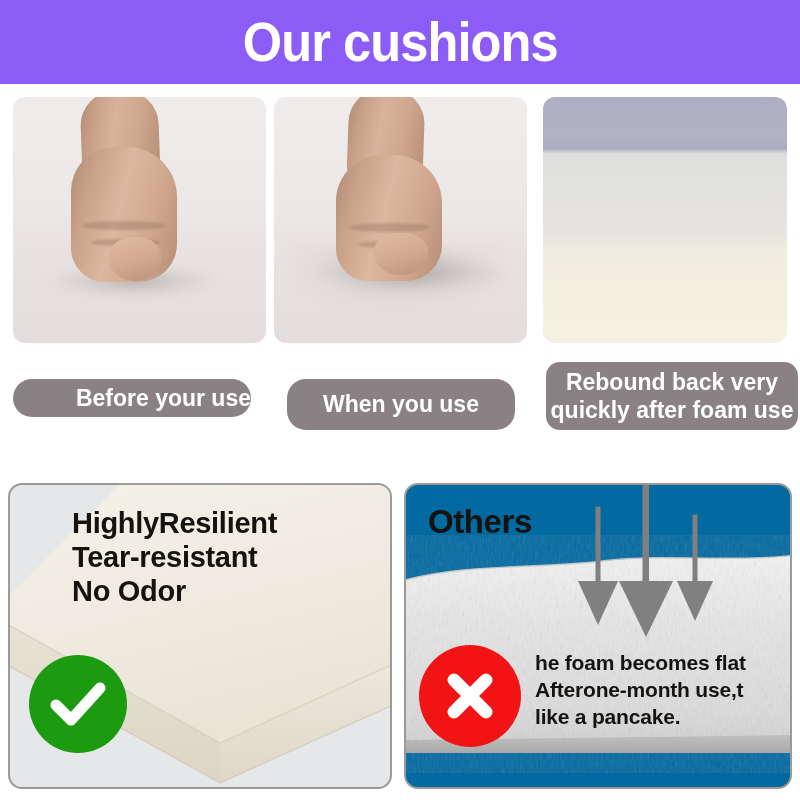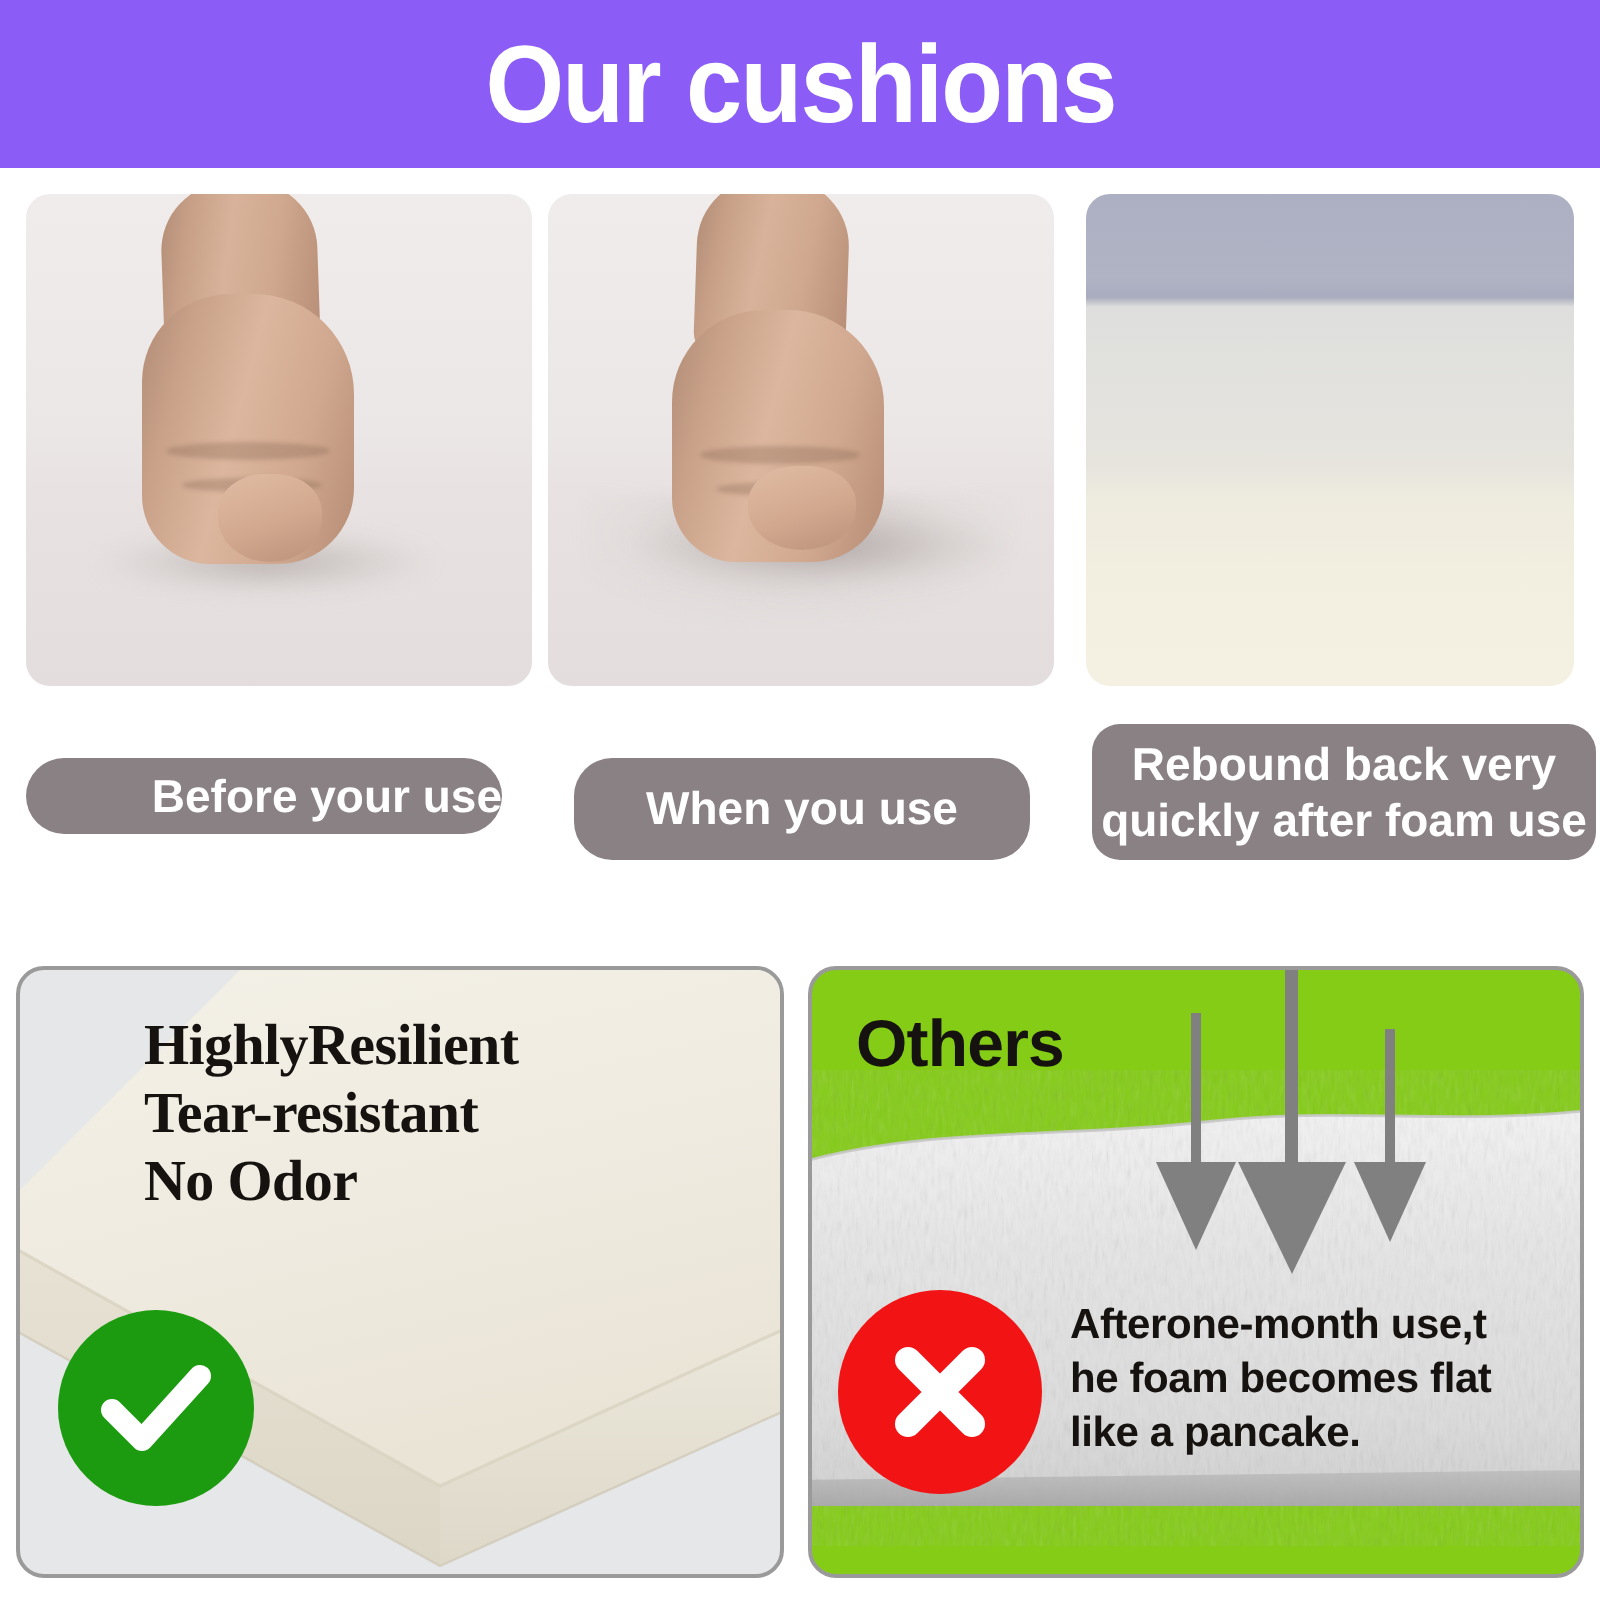--- a/index.html
+++ b/index.html
@@ -179,34 +179,33 @@
   .cmp-panel {
     position: absolute;
     top: 483px;
     height: 306px;
     border: 2px solid #9a9a9a;
     border-radius: 14px;
     overflow: hidden;
     box-sizing: border-box;
   }
   #cmp-good { left: 8px;   width: 384px; background: #e6e7e8; }
-  #cmp-bad  { left: 404px; width: 388px; background: #84cc16; }
+  #cmp-bad  { left: 404px; width: 388px; background: #0369a1; }
 
   
   .slab-wrap { position: absolute; inset: 0; }
   .slab-svg  { position: absolute; left: 0; top: 0; }
   .good-text {
     position: absolute;
     left: 62px; top: 22px;
     color: #15120f;
     font-size: 29px;
     font-weight: bold;
     line-height: 1.17;
     letter-spacing: -0.3px;
-    font-family: Liberation Serif, serif;
   }
   .good-text .tline { display: block; white-space: nowrap; }
 
   .badge {
     position: absolute;
     border-radius: 50%;
     display: flex;
     align-items: center;
     justify-content: center;
   }
@@ -384,22 +383,22 @@
       <g>
         <rect x="287" y="30" width="4" height="70"></rect>
         <polygon points="271,96 307,96 289,136" stroke="none"></polygon>
       </g>
     </g>
   </svg>
 
   <div class="others-label">Others</div>
 
   <div class="bad-text">
+    <span class="tline">he foam becomes flat</span>
     <span class="tline">Afterone-month use,t</span>
-    <span class="tline">he foam becomes flat</span>
     <span class="tline">like a pancake.</span>
   </div>
 </div>
 
 <div class="badge" id="badge-x">
   <svg class="badge-glyph" width="64" height="64" viewBox="0 0 64 64">
     <path d="M 16 16 L 48 48 M 48 16 L 16 48" fill="none" stroke="#ffffff" stroke-width="13" stroke-linecap="round"></path>
   </svg>
 </div>
 

